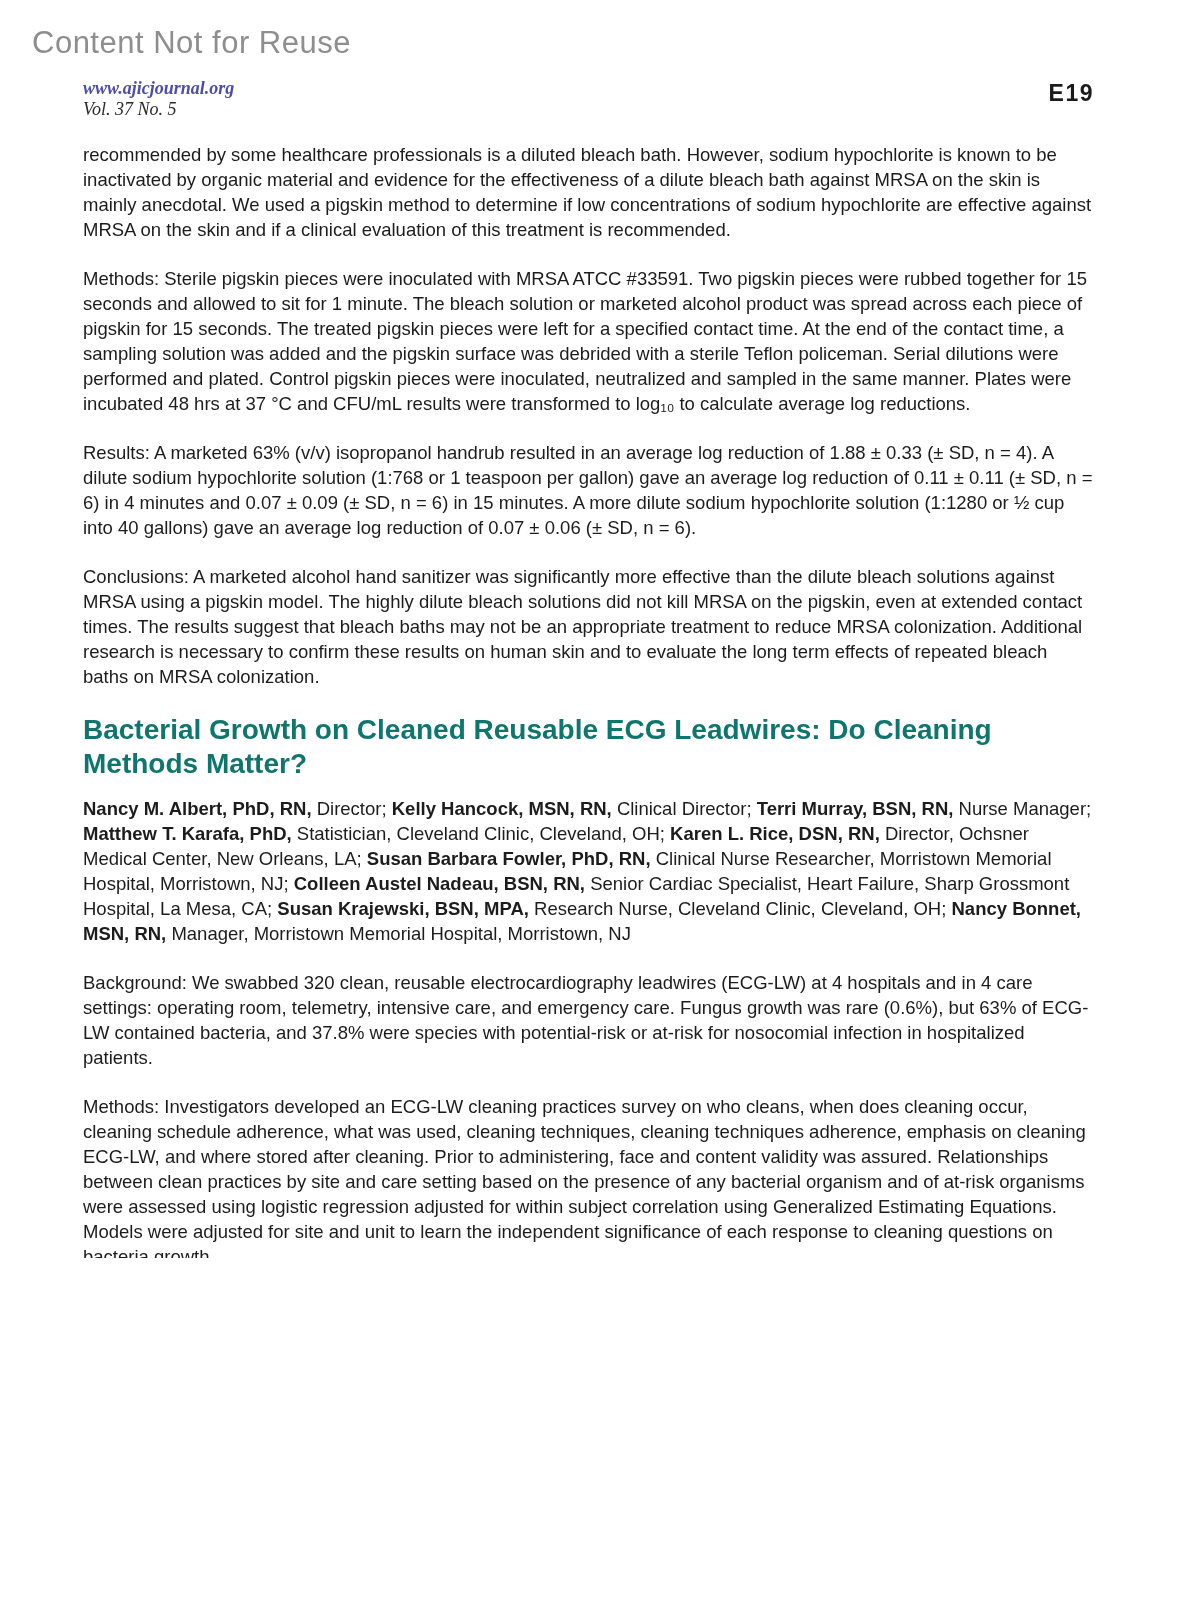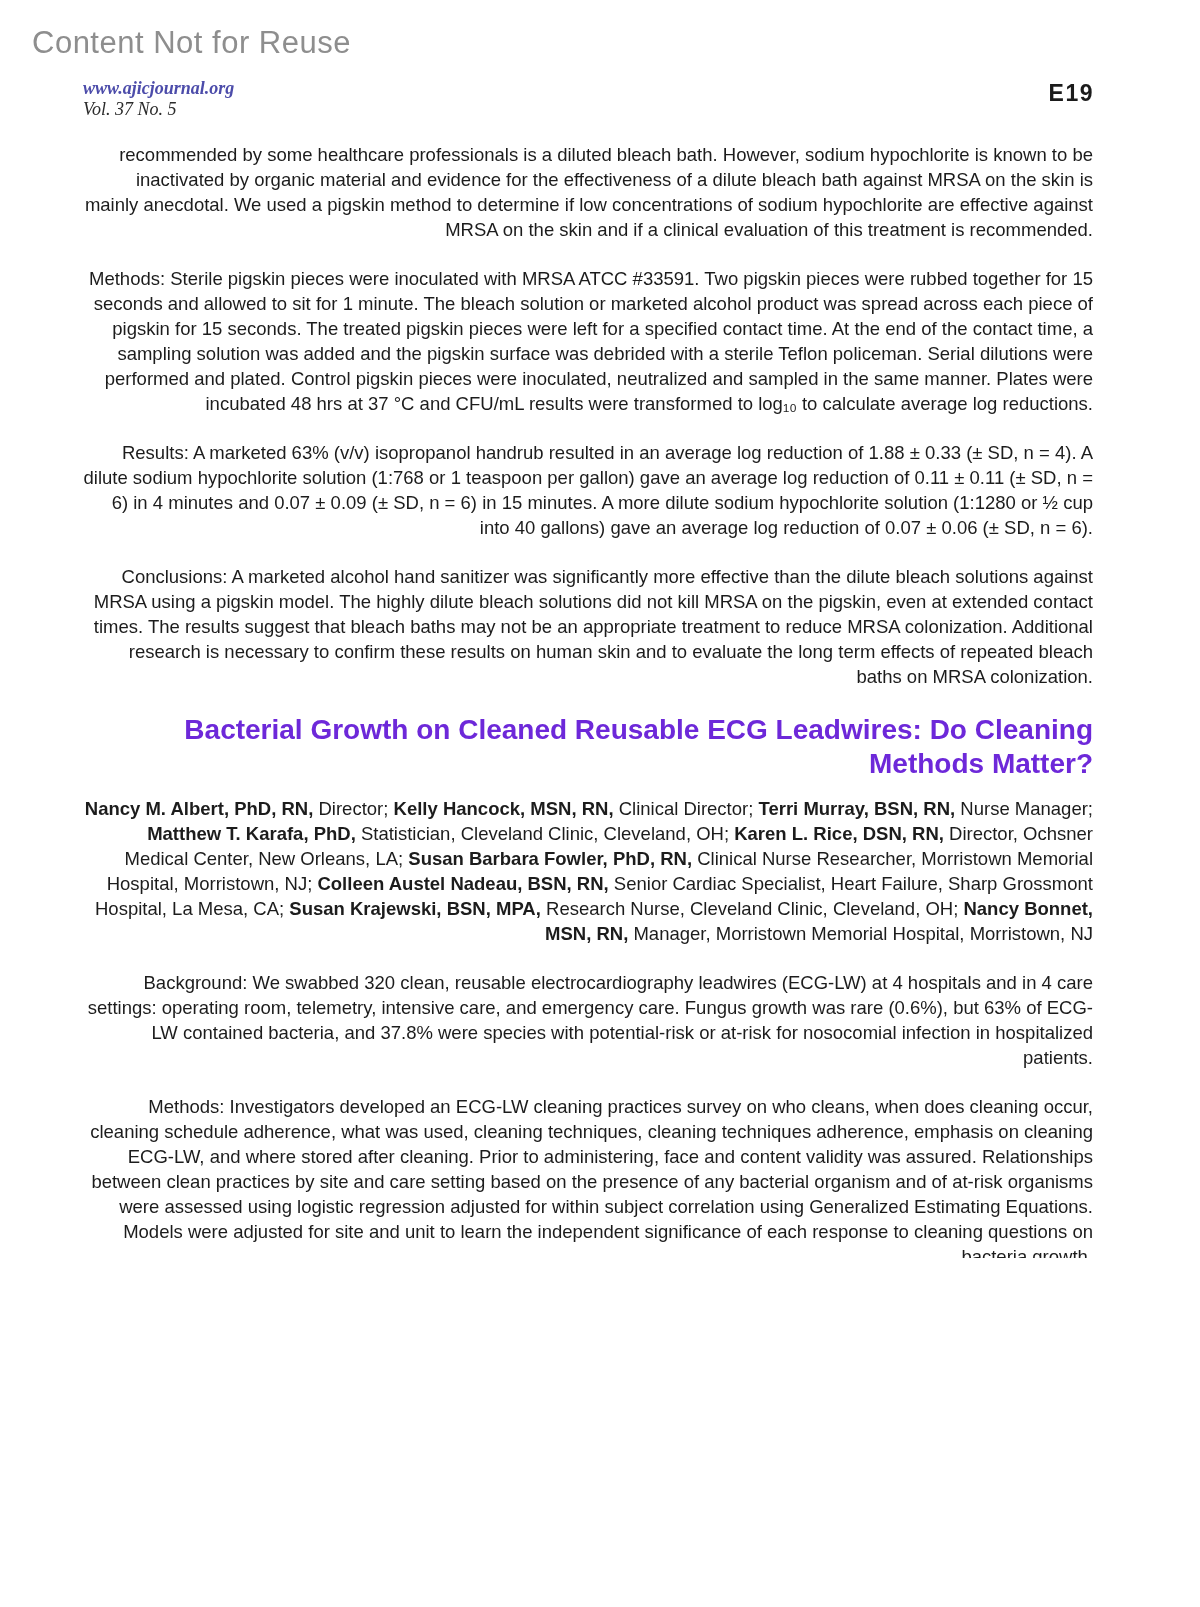--- a/index.html
+++ b/index.html
@@ -55,30 +55,30 @@
     color: #1b1b1b;
     margin-top: 2px;
   }
   .content {
     position: absolute;
     top: 142px;
     left: 83px;
     width: 1010px;
     font-size: 18.5px;
     line-height: 25px;
-    text-align: right;
+    text-align: left;
     color: #1c1c1c;
   }
   .content p { margin: 0 0 24px 0; }
   .pres-number { margin: 0 0 3px 0 !important; }
   .abstract-title {
     font-size: 28px;
     line-height: 34px;
     font-weight: bold;
-    color: #6d28d9;
+    color: #0f766e;
     margin: 0 0 15px 0;
   }
   .authors { margin: 0 0 24px 0; }
   .b { font-weight: bold; }
 </style>
 </head>
 <body>
 
 <div class="page">
 

